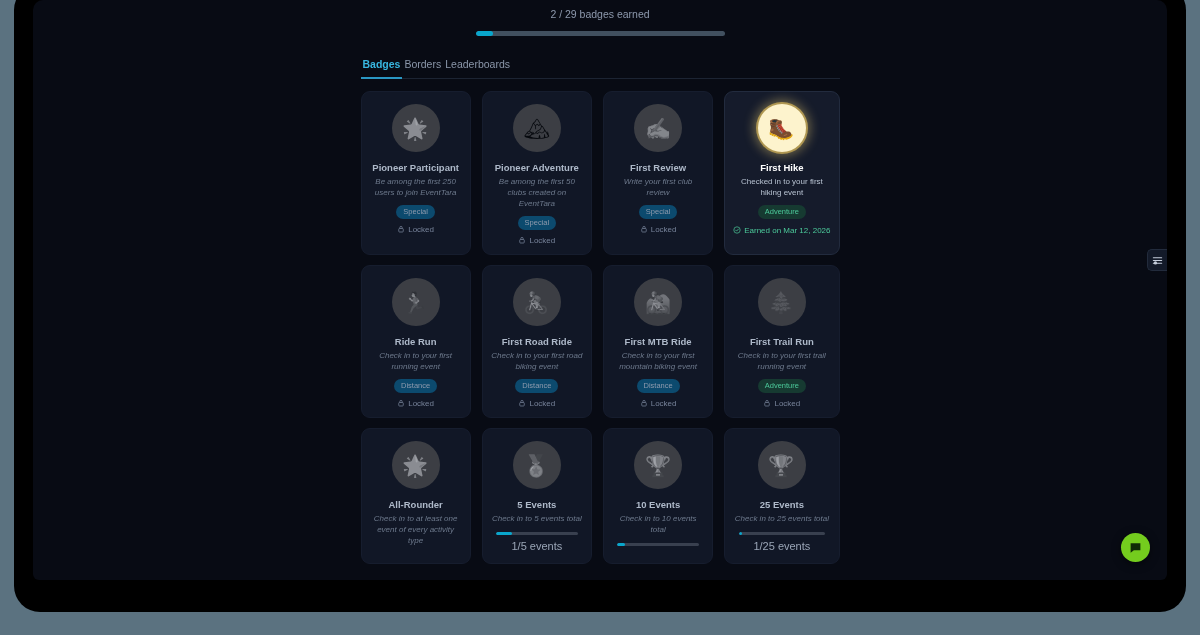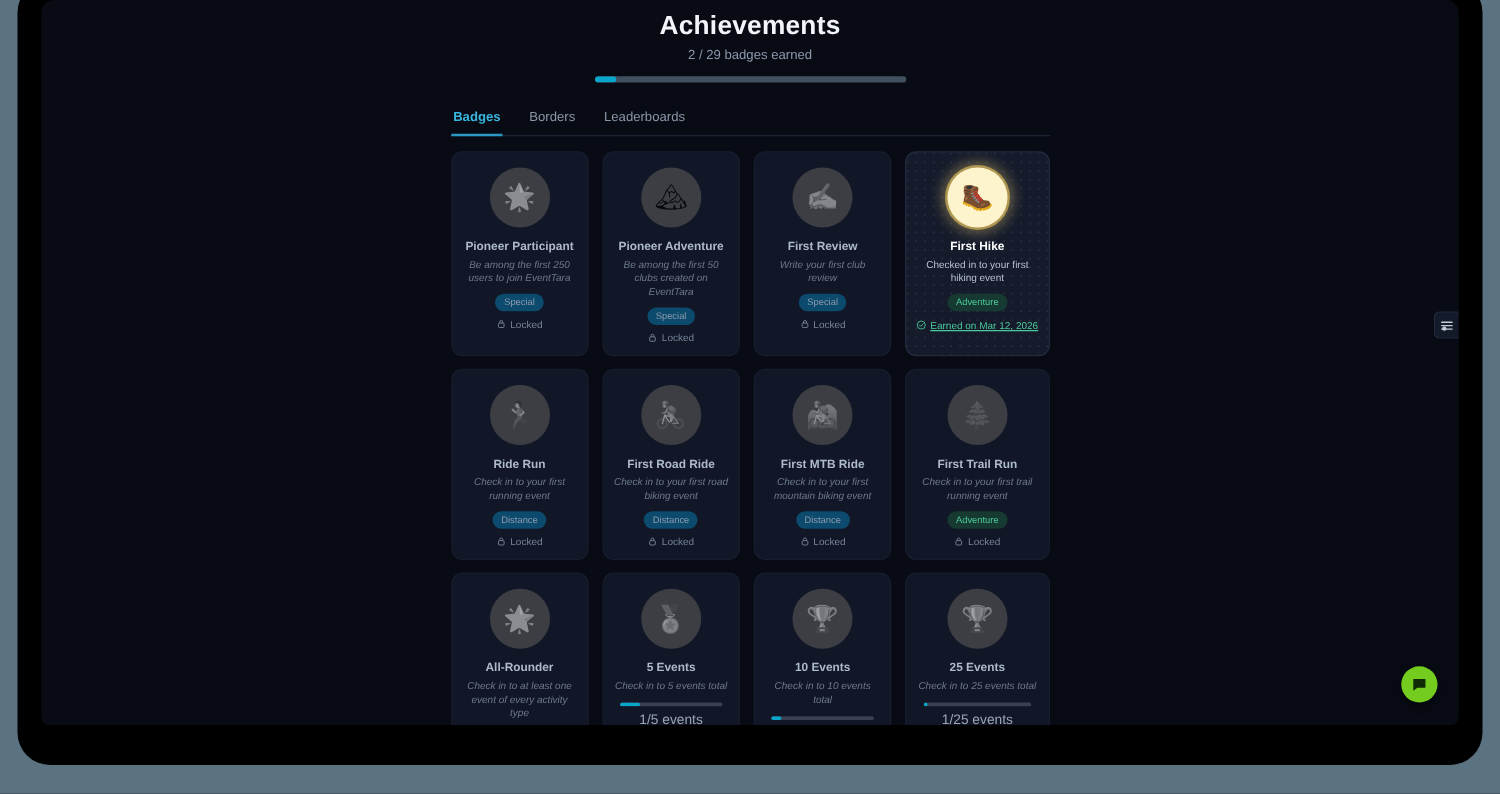--- a/index.html
+++ b/index.html
@@ -39,21 +39,21 @@
   .subtitle { font-size: 10.5px; color: #8d99ad; margin-top: 2px; }
 
   .progress-outer {
     width: 249px; height: 5px; margin: 11px auto 0;
     background: #41505f; border-radius: 3px; overflow: hidden;
   }
   .progress-inner { height: 100%; background: #09a6cc; border-radius: 3px; }
 
   
   .tabs {
-    display: flex; gap: 19px;
+    display: flex; 
     width: 479px; margin: 19px auto 0;
     border-bottom: 1px solid #1c2433;
   }
   .tab {
     font-size: 10.5px; color: #8b97aa;
     padding: 3px 2px 7px; cursor: pointer;
     border-bottom: 2px solid transparent; margin-bottom: -1px;
   }
   .tab.active { color: #38b6e0; border-bottom-color: #2a97c4; font-weight: bold; }
 
@@ -107,21 +107,21 @@
     padding: 2px 7px 3px; line-height: 9px;
   }
   .pill.adventure { background: #163a31; color: #4cc99a; }
 
   .locked {
     display: flex; align-items: flex-start; gap: 3px;
     font-size: 8px; color: #77839a; margin-top: 6px;
   }
   .earned-on {
     display: flex; align-items: flex-start; gap: 3px;
-    font-size: 8px; color: #4cc99a; margin-top: 7px; white-space: nowrap; text-decoration: underline;
+    font-size: 8px; color: #4cc99a; margin-top: 7px; white-space: nowrap;
   }
   .ico { width: 8px; height: 8px; display: block; flex: none; }
 
   .bar-wrap { width: 89%; margin-top: 8px; }
   .bar-track { height: 2.5px; background: #39404f; border-radius: 2px; overflow: hidden; }
   .bar-fill { height: 100%; background: #09a6cc; border-radius: 2px; }
   .bar-label { font-size: 11px; color: #9aa5b6; margin-top: 5px; }
 
   
   #settings-tab {
@@ -141,21 +141,20 @@
   }
 </style>
 </head>
 <body>
 
 <div id="device-frame">
   <div id="viewport">
     <div id="page">
 
       <div class="header">
-        <div class="page-title">Achievements</div>
         <div class="subtitle">2 / 29 badges earned</div>
         <div class="progress-outer">
           <div class="progress-inner" id="overall-progress-fill" style="width: 7%;"></div>
         </div>
       </div>
 
       <div class="tabs" id="tabs">
           <div class="tab active">Badges</div>
           <div class="tab">Borders</div>
           <div class="tab">Leaderboards</div>

